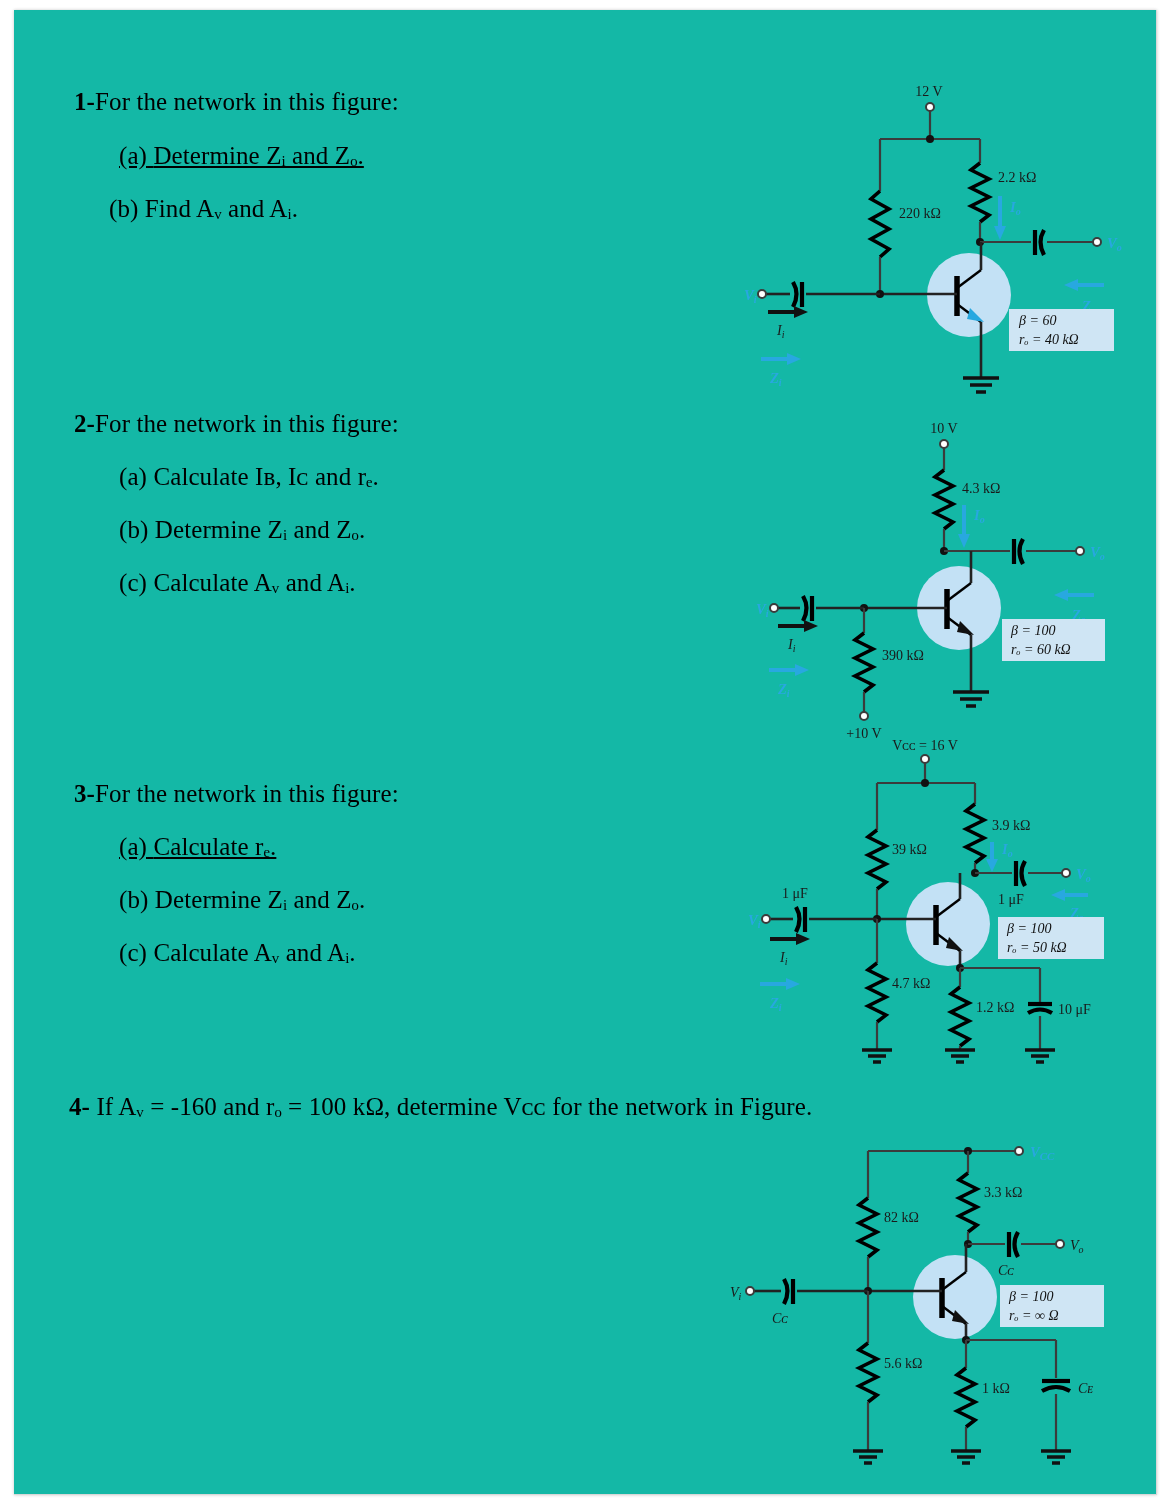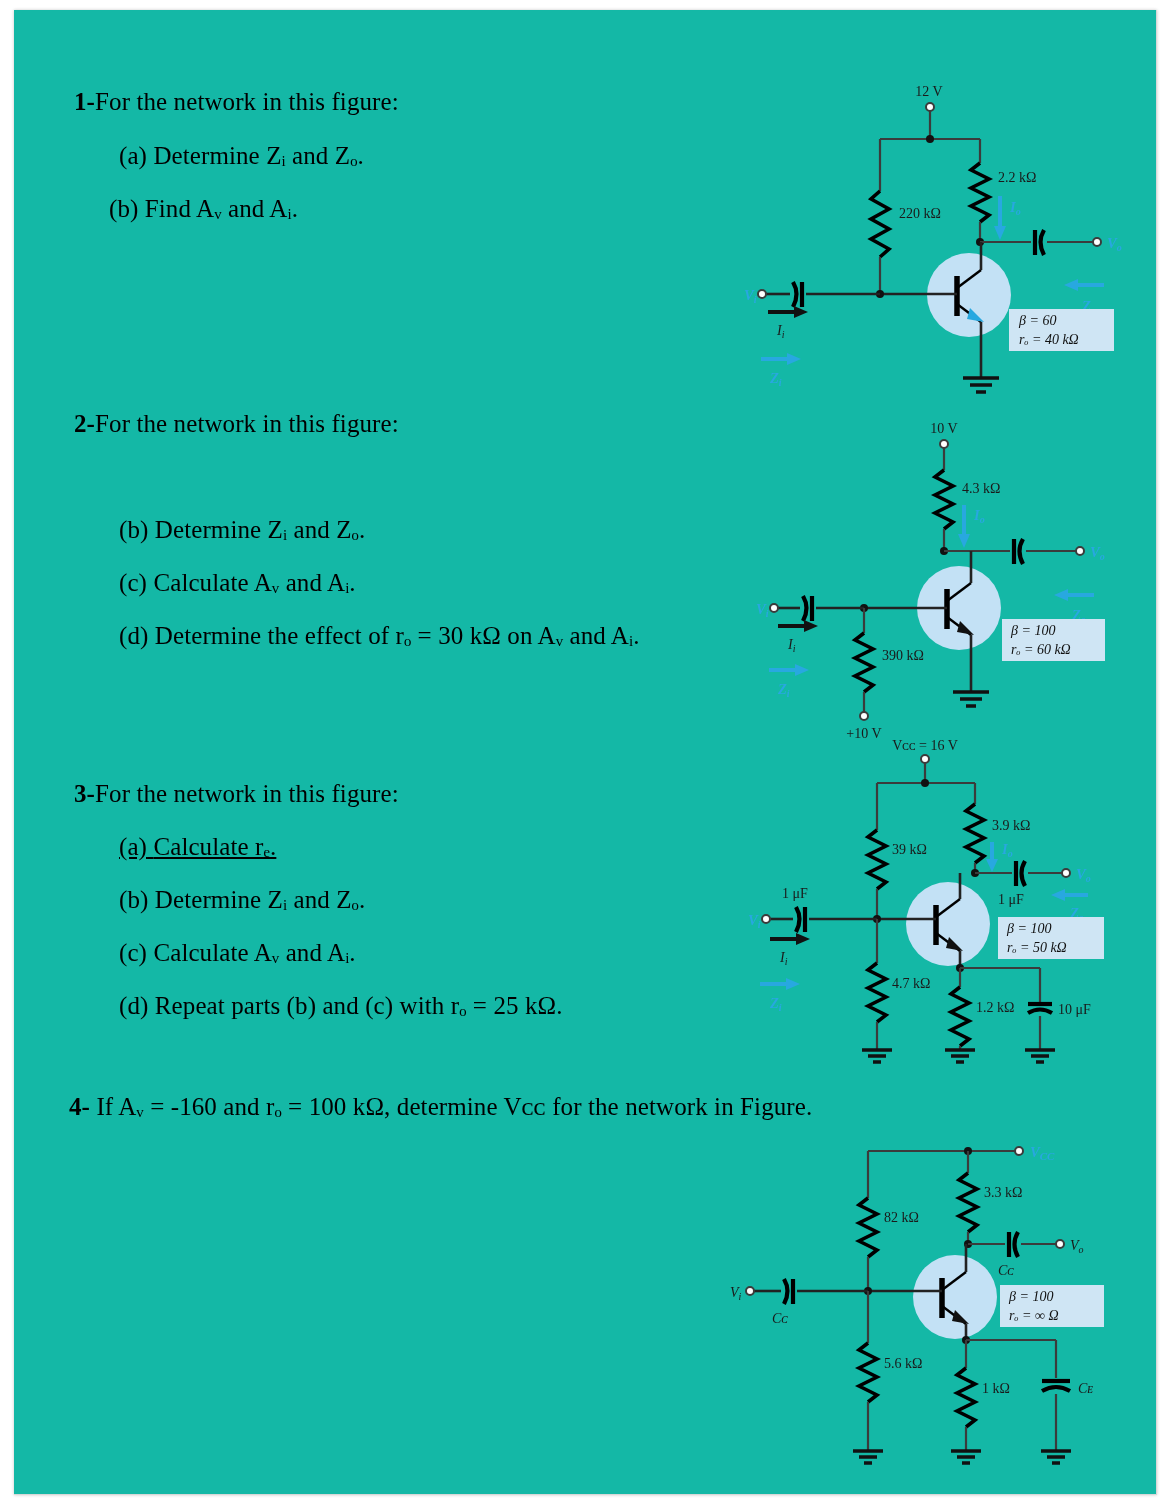--- a/index.html
+++ b/index.html
@@ -28,63 +28,59 @@
   .gnd{stroke:#111;fill:none;stroke-linecap:butt;}
 </style>
 </head>
 <body>
 
 <div class="page">
 
   <div class="qtext qhead" style="left:60px;top:78px;">
     <span>1-</span><span class="rest">For the network in this figure:</span>
   </div>
-  <div class="qtext" style="left:105px;top:132px;">
+  <div class="qtext" style="left:105px;top:132px;text-decoration:underline;">
     <span>(a)</span>
     <span>Determine Zᵢ and Zₒ.</span>
   </div>
   <div class="qtext" style="left:95px;top:185px;">
     <span>(b)</span>
     <span>Find Aᵥ and Aᵢ.</span>
   </div>
 
   <div class="qtext qhead" style="left:60px;top:400px;">
     <span>2-</span><span class="rest">For the network in this figure:</span>
   </div>
+  <div class="qtext" style="left:105px;top:453px;">
+    <span>(a)</span>
+    <span>Calculate Iʙ, Iᴄ and rₑ.</span>
+  </div>
   <div class="qtext" style="left:105px;top:506px;">
     <span>(b)</span>
     <span>Determine Zᵢ and Zₒ.</span>
   </div>
   <div class="qtext" style="left:105px;top:559px;">
     <span>(c)</span>
     <span>Calculate Aᵥ and Aᵢ.</span>
   </div>
-  <div class="qtext" style="left:105px;top:612px;">
-    <span>(d)</span>
-    <span>Determine the effect of rₒ = 30 kΩ on Aᵥ and Aᵢ.</span>
-  </div>
 
   <div class="qtext qhead" style="left:60px;top:770px;">
     <span>3-</span><span class="rest">For the network in this figure:</span>
   </div>
   <div class="qtext" style="left:105px;top:823px;text-decoration:underline;">
     <span>(a)</span>
     <span>Calculate rₑ.</span>
   </div>
   <div class="qtext" style="left:105px;top:876px;">
     <span>(b)</span>
     <span>Determine Zᵢ and Zₒ.</span>
   </div>
   <div class="qtext" style="left:105px;top:929px;">
     <span>(c)</span>
     <span>Calculate Aᵥ and Aᵢ.</span>
-  </div>
-  <div class="qtext" style="left:105px;top:982px;">
-    <span>(d)</span>
-    <span>Repeat parts (b) and (c) with rₒ = 25 kΩ.</span>
   </div>
 
   <div class="qtext qhead" style="left:55px;top:1083px;">
     <span>4-</span>
     <span class="rest">If Aᵥ = -160 and rₒ = 100 kΩ, determine Vᴄᴄ for the network in Figure.</span>
   </div>
 
   <div class="circ" style="left:730px;top:68px;">
     <svg width="420" height="330" viewBox="0 0 420 330">
 

